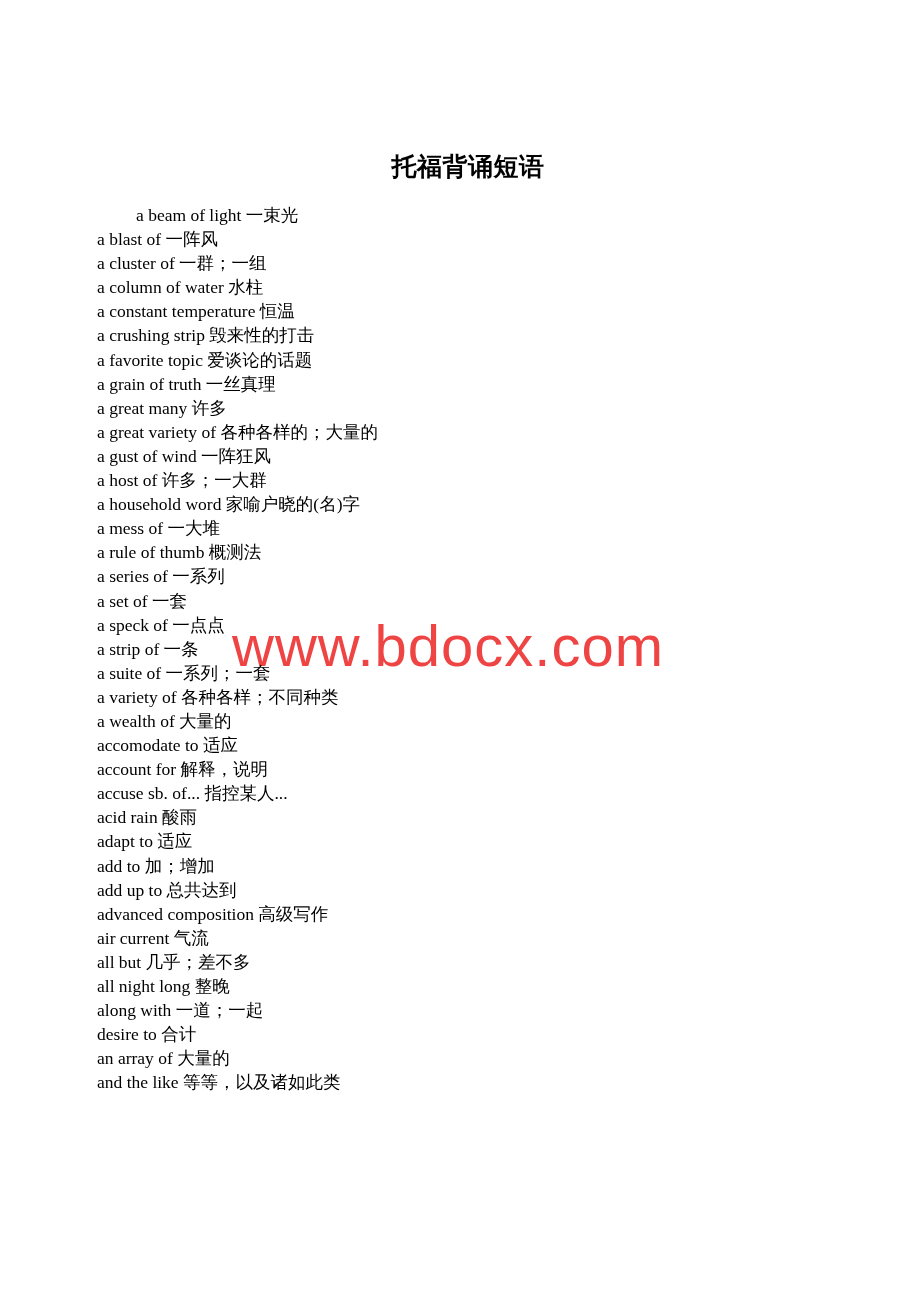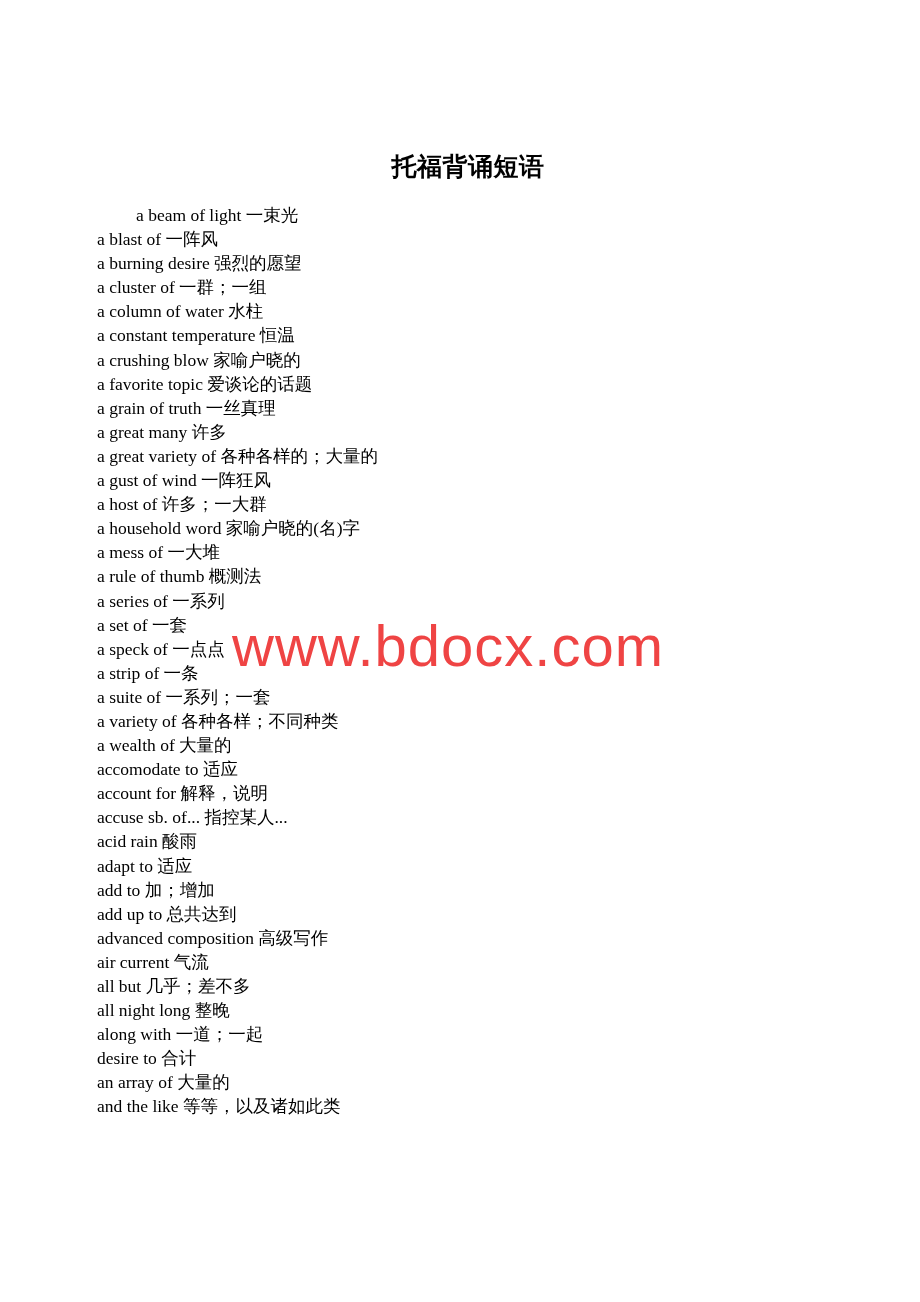--- a/index.html
+++ b/index.html
@@ -74,25 +74,24 @@
 
   <div class="watermark">www.bdocx.com</div>
 
   <div class="content">
 
     <h1 class="doc-title">托福背诵短语</h1>
 
     <ul class="phrase-list">
         <li class="phrase-item indented">a beam of light 一束光</li>
         <li class="phrase-item">a blast of 一阵风</li>
-        <li class="phrase-item">a burning desire 强烈的愿望</li>
         <li class="phrase-item">a cluster of 一群；一组</li>
         <li class="phrase-item">a column of water 水柱</li>
         <li class="phrase-item">a constant temperature 恒温</li>
-        <li class="phrase-item">a crushing blow 家喻户晓的</li>
+        <li class="phrase-item">a crushing strip 毁来性的打击</li>
         <li class="phrase-item">a favorite topic 爱谈论的话题</li>
         <li class="phrase-item">a grain of truth 一丝真理</li>
         <li class="phrase-item">a great many 许多</li>
         <li class="phrase-item">a great variety of 各种各样的；大量的</li>
         <li class="phrase-item">a gust of wind 一阵狂风</li>
         <li class="phrase-item">a host of 许多；一大群</li>
         <li class="phrase-item">a household word 家喻户晓的(名)字</li>
         <li class="phrase-item">a mess of 一大堆</li>
         <li class="phrase-item">a rule of thumb 概测法</li>
         <li class="phrase-item">a series of 一系列</li>

